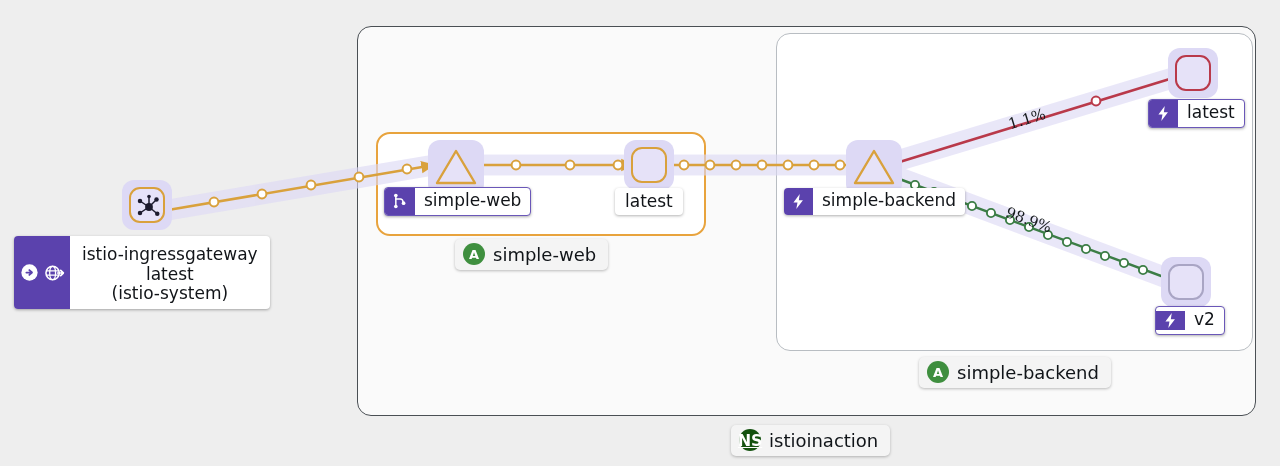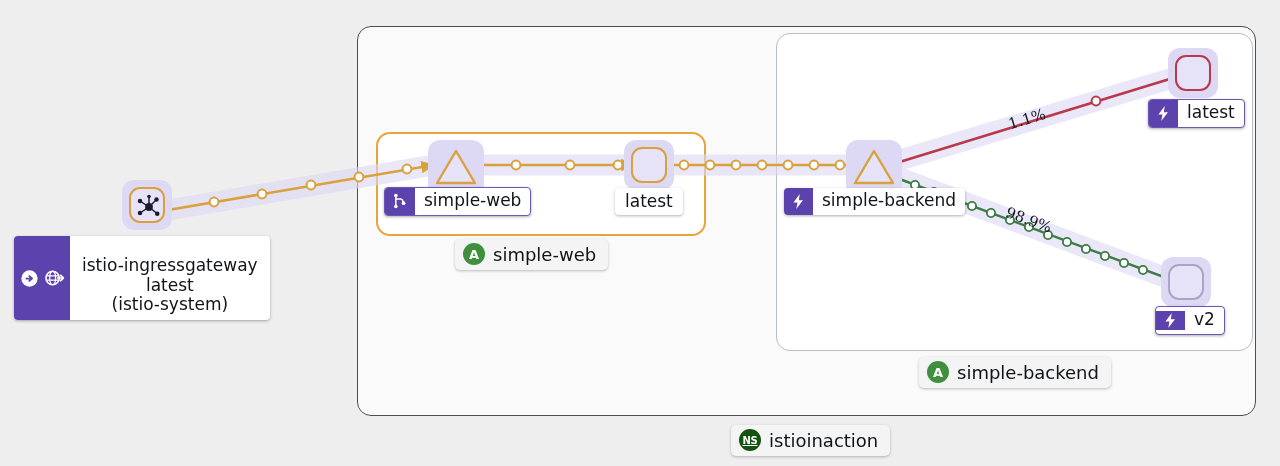--- a/index.html
+++ b/index.html
@@ -97,21 +97,21 @@
   .node-label .txt {
     padding: 3px 9px 4px 9px;
     display: flex;
     align-items: center;
     justify-content: center;
     line-height: 1.16;
   }
   .node-label .txt.multi {
     flex-direction: column;
     text-align: center;
-    padding: 20px 12px 5px 12px;
+    padding: 9px 12px 5px 12px;
   }
 
   .plain-label {
     position: absolute;
     background: #ffffff;
     border-radius: 4px;
     box-shadow: 0 1px 3px rgba(0,0,0,.3);
     font-size: 17px;
     color: #111418;
     padding: 3px 10px 4px 10px;
@@ -139,21 +139,21 @@
     height: 22px;
     border-radius: 50%;
     display: flex;
     align-items: center;
     justify-content: center;
     color: #ffffff;
     font-size: 13px;
     font-weight: bold;
     flex: none;
   }
-  .chip-circle.ns-circle { font-size: 10px; letter-spacing: -.3px; text-decoration: underline; }
+  .chip-circle.ns-circle { font-size: 16px; letter-spacing: -.3px; text-decoration: underline; }
 
   
   .edge-label {
     position: absolute;
     font-size: 15px;
     color: #15191c;
     white-space: nowrap;
     z-index: 5;
     font-family: "DejaVu Serif", "Liberation Serif", serif;
   }

